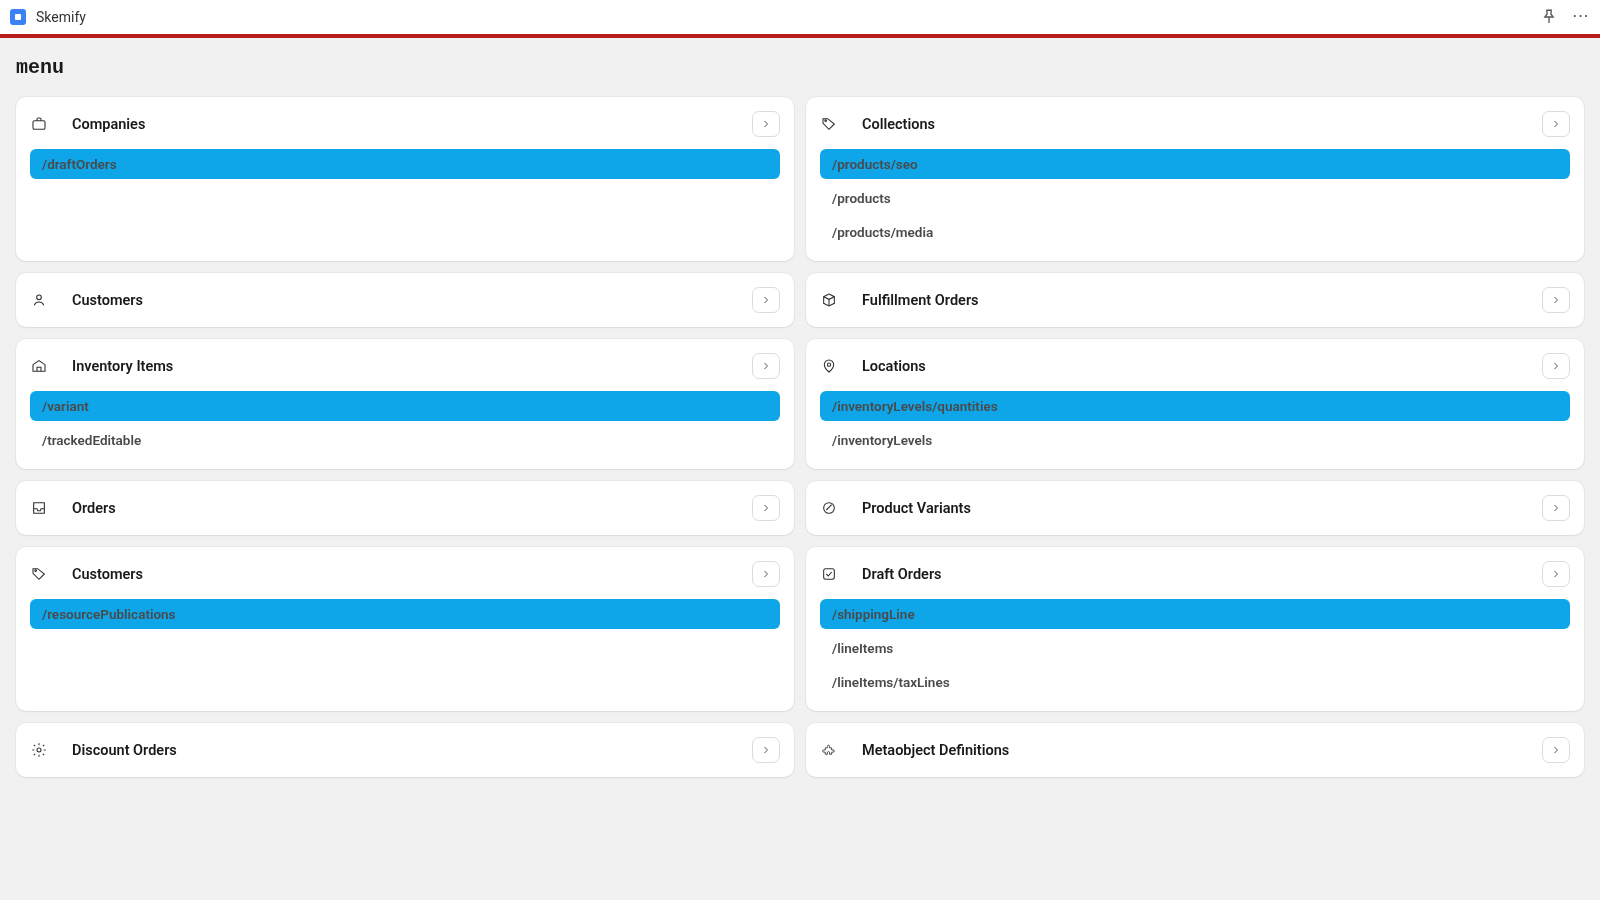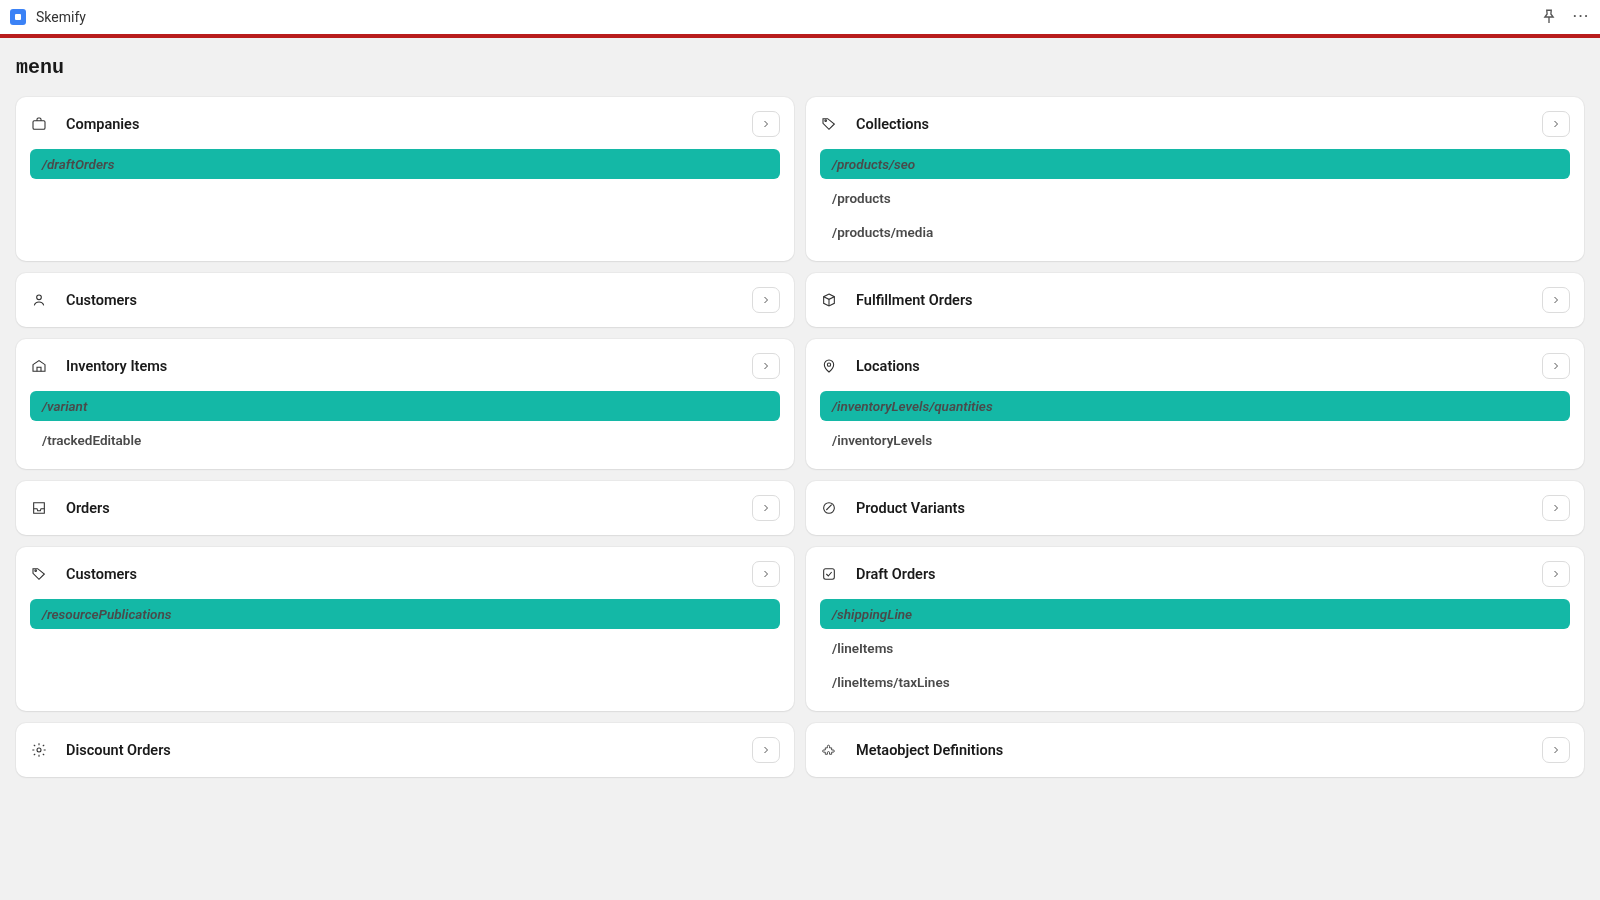--- a/index.html
+++ b/index.html
@@ -46,21 +46,21 @@
     background: #fff;
     border-radius: 10px;
     box-shadow: 0 1px 2px rgba(0,0,0,0.06), 0 0 0 1px rgba(0,0,0,0.03);
     padding: 14px 14px;
     display: flex;
     flex-direction: column;
   }
   .card-header {
     display: flex;
     align-items: center;
-    gap: 18px;
+    gap: 24px;
   }
   .card-icon {
     width: 18px; height: 18px; flex-shrink: 0;
     color: #303030;
     display: inline-flex; align-items: center; justify-content: center;
   }
   .card-icon svg { width: 16px; height: 16px; stroke: currentColor; fill: none; stroke-width: 1.6; }
   .card-title { font-size: 14.5px; font-weight: 600; color: #1a1a1a; }
   .chevron-btn {
     margin-left: auto;
@@ -78,21 +78,21 @@
   .row {
     height: 30px;
     border-radius: 6px;
     display: flex; align-items: center;
     padding: 0 12px;
     font-size: 13.5px;
     font-weight: 600;
     color: #4a4a4a;
     cursor: pointer;
   }
-  .row.hl { background: #14b8a6; font-style: italic; }
+  .row.hl { background: #0ea5e9; }
 
   
   .tall-1 { min-height: 155px; }
 </style>
 </head>
 <body>
 
 <div class="titlebar">
   <div class="titlebar-left">
     <span class="app-badge"></span>

